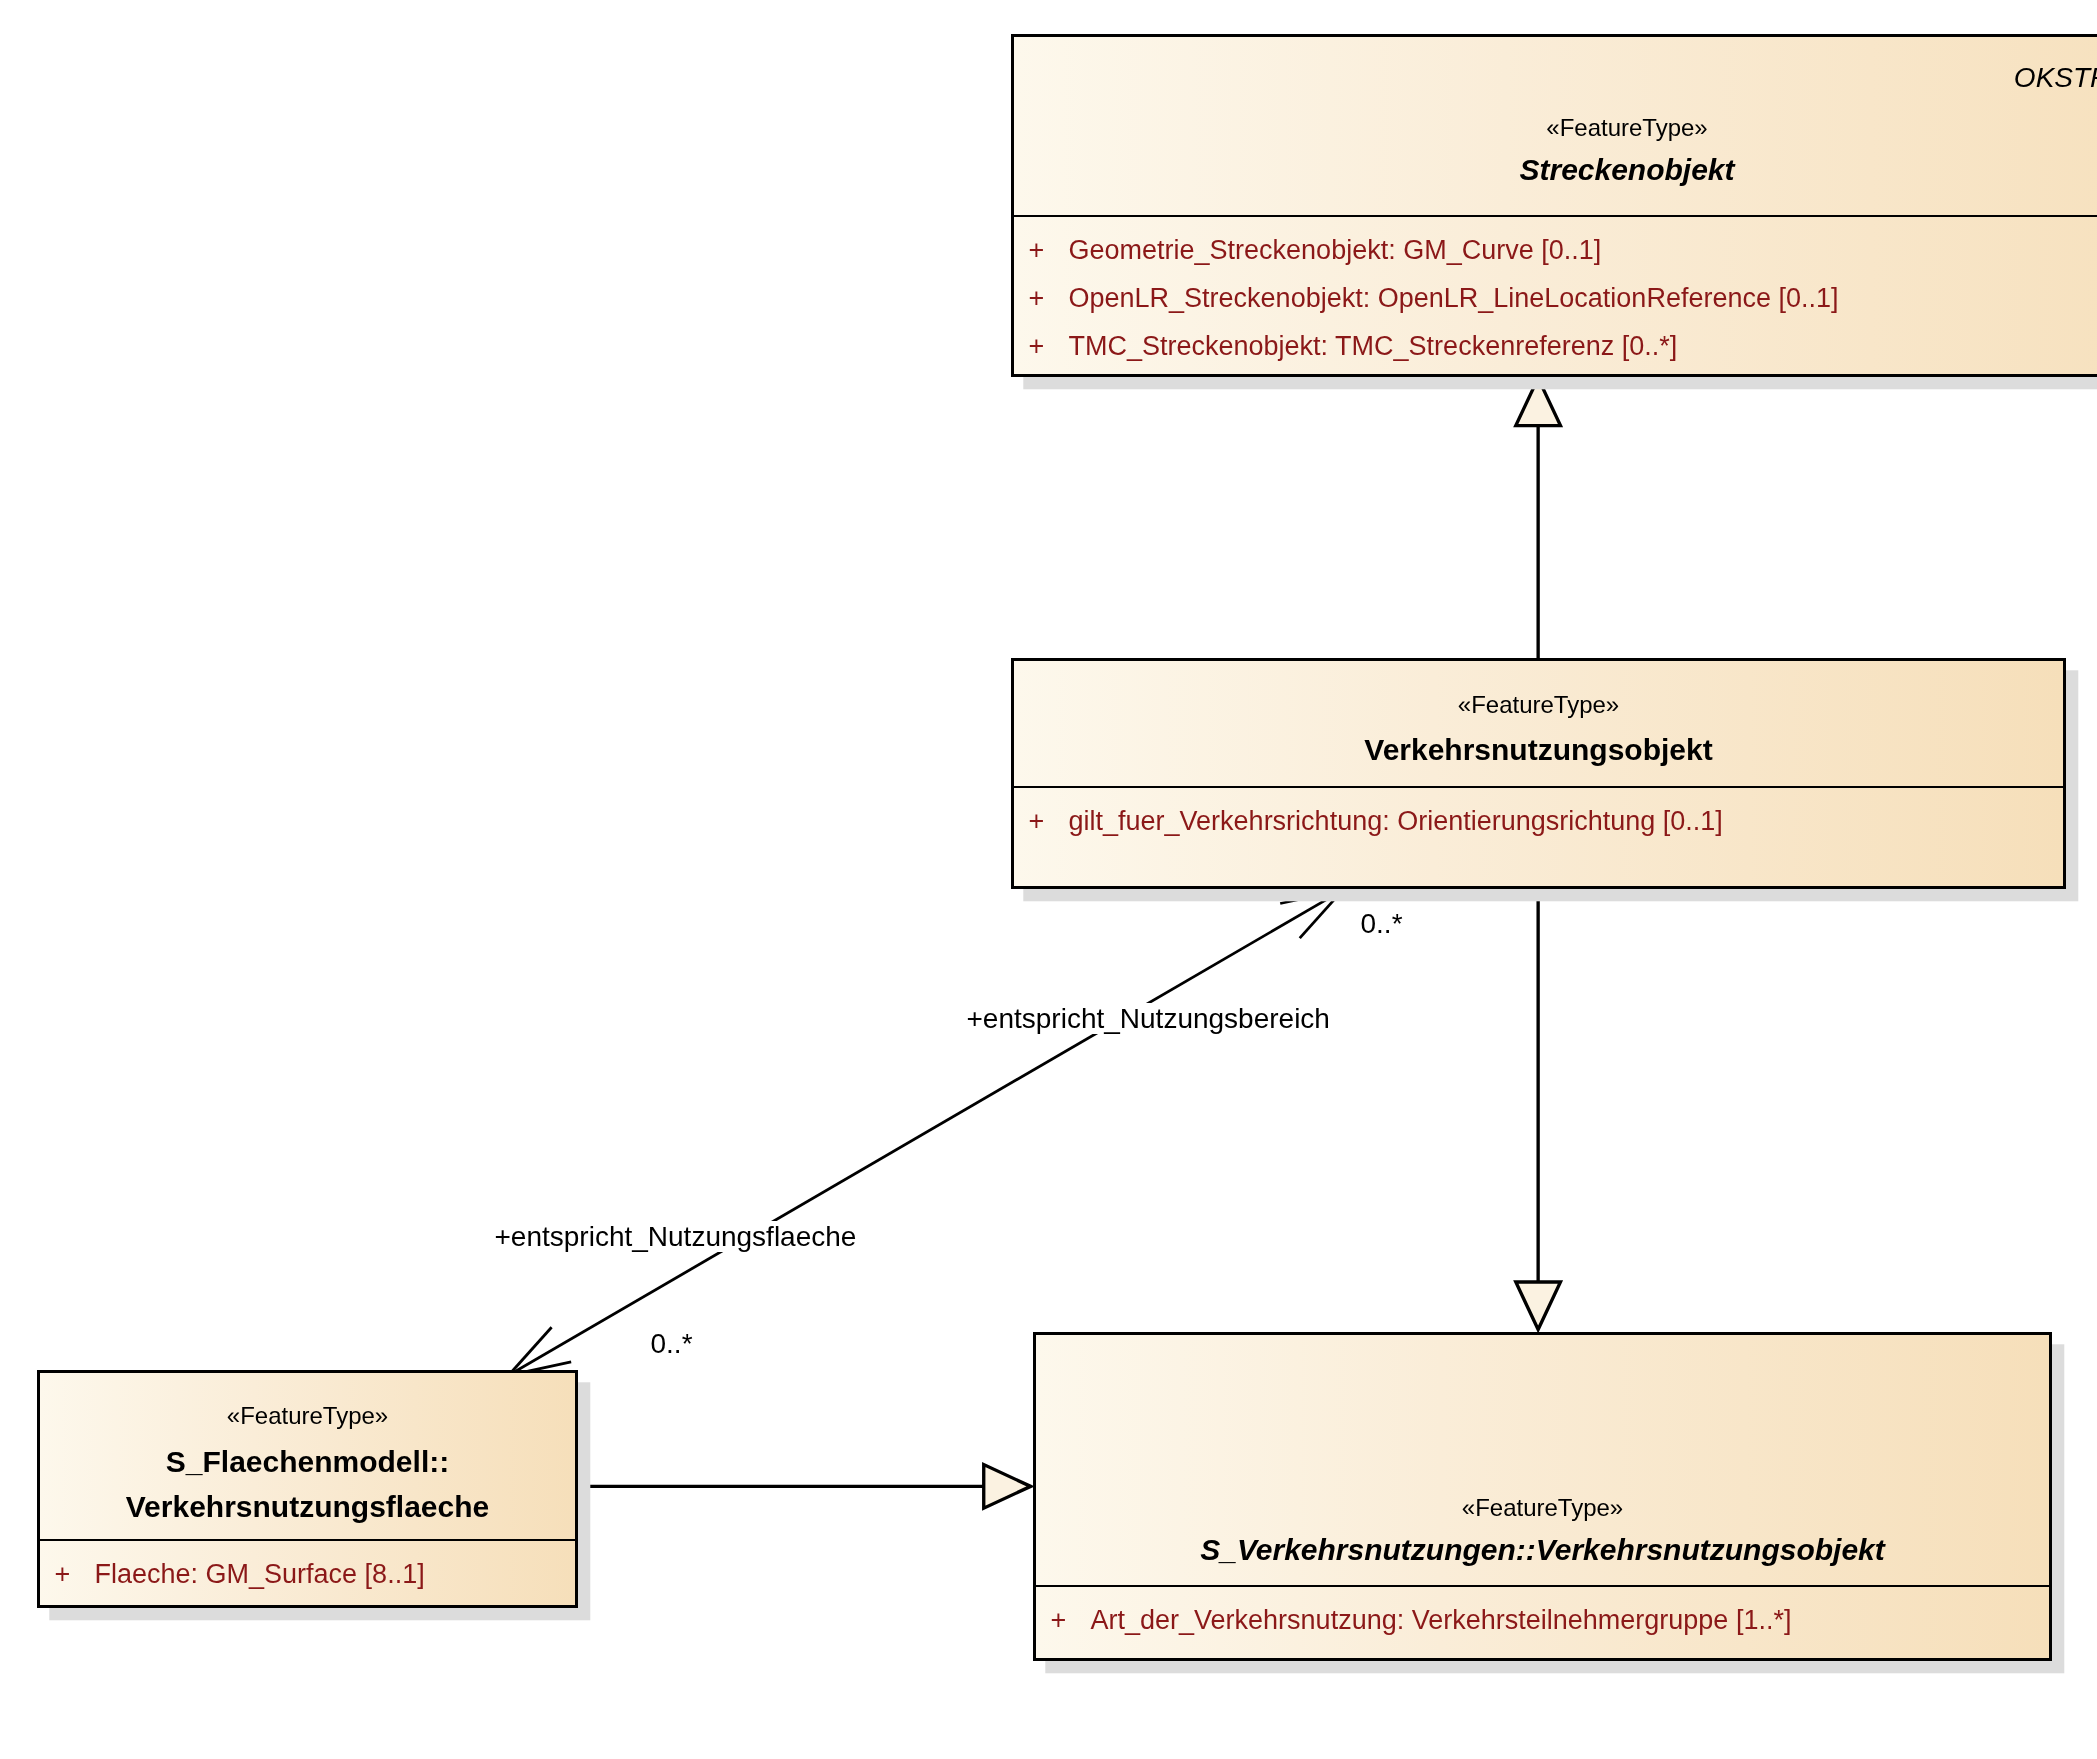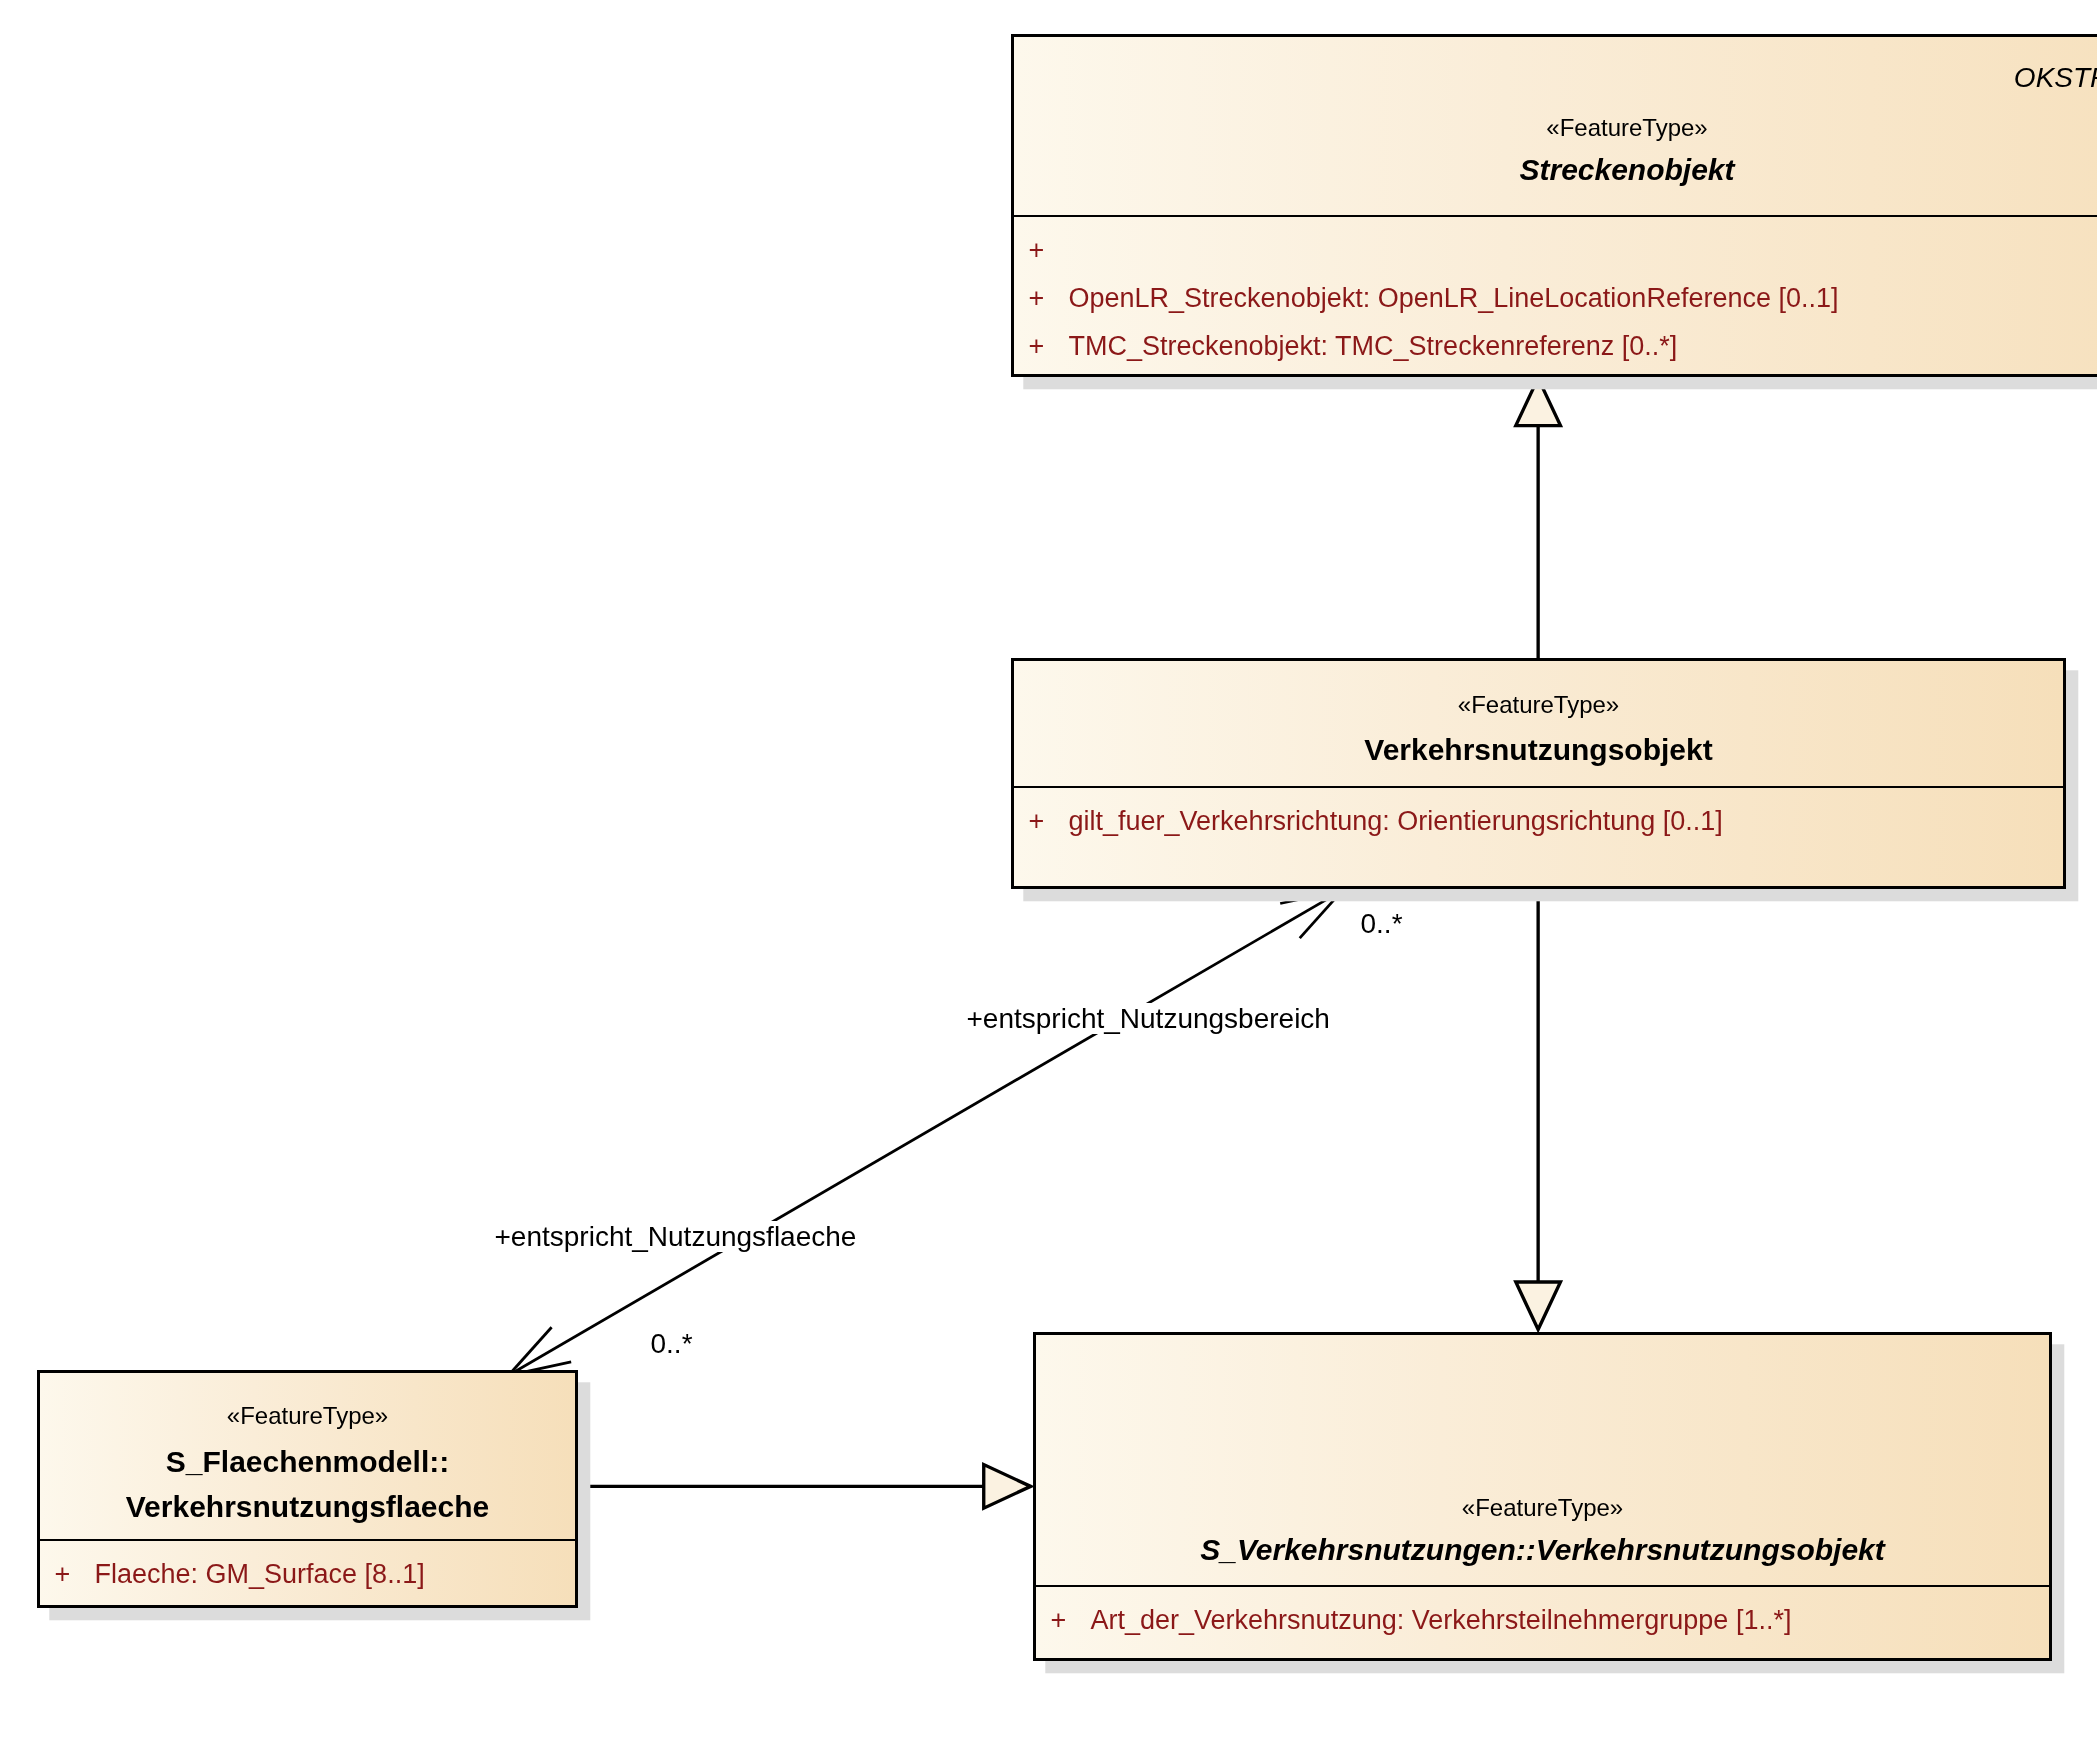--- a/index.html
+++ b/index.html
@@ -110,20 +110,21 @@
 
 <div class="uml-class" id="box-streckenobjekt">
   <div class="compartment-header">
     <div class="tagged">OKSTRA_Objekt</div>
     <div class="stereotype">«FeatureType»</div>
     <div class="class-title abstract">Streckenobjekt</div>
   </div>
   <div class="compartment-attrs">
     <div class="attr-row">
       <span class="attr-vis">+</span>
+      <span class="attr-text">Geometrie_Streckenobjekt: GM_Curve [0..1]</span>
     </div>
     <div class="attr-row">
       <span class="attr-vis">+</span>
       <span class="attr-text">OpenLR_Streckenobjekt: OpenLR_LineLocationReference [0..1]</span>
     </div>
     <div class="attr-row">
       <span class="attr-vis">+</span>
       <span class="attr-text">TMC_Streckenobjekt: TMC_Streckenreferenz [0..*]</span>
     </div>
   </div>

